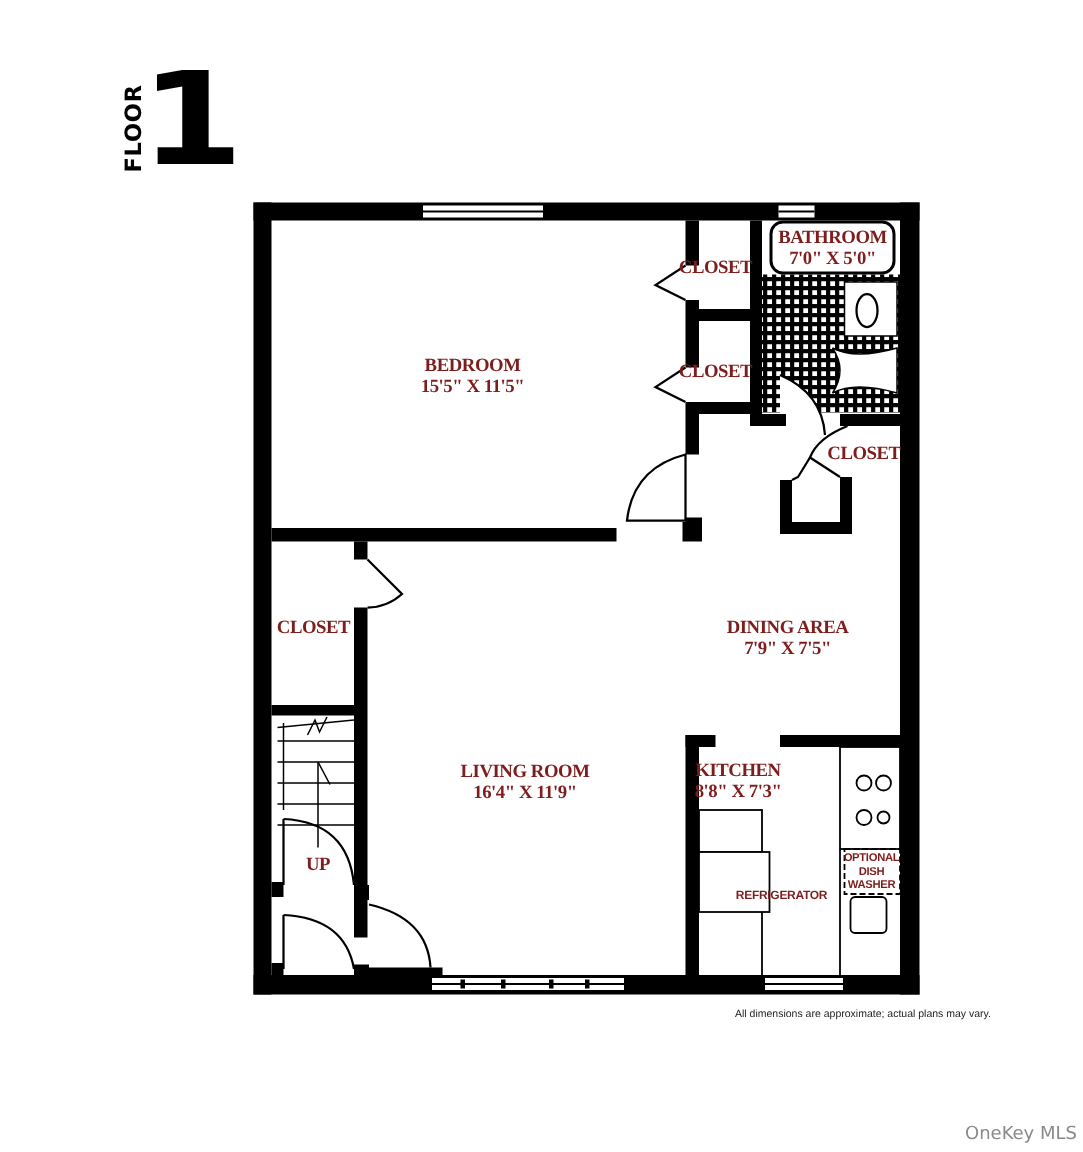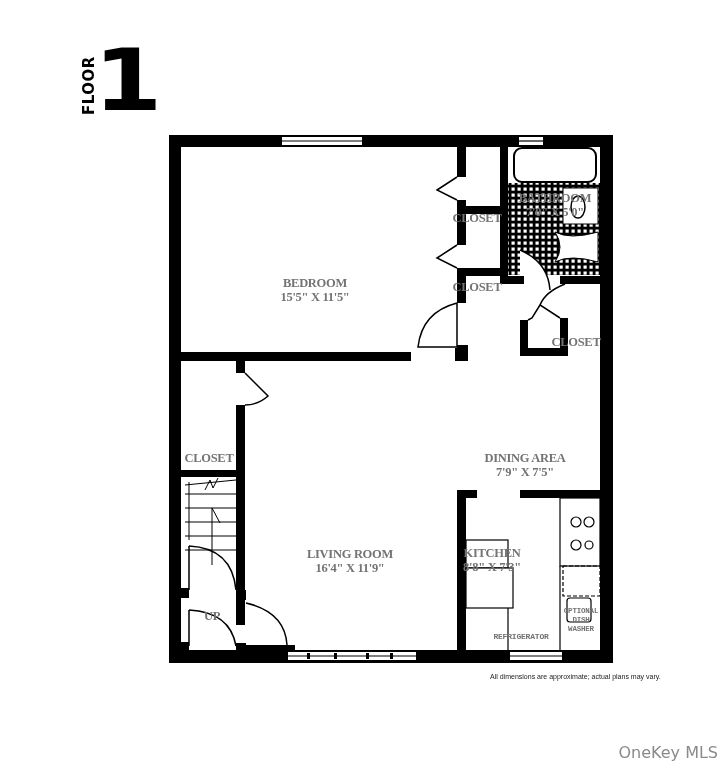--- a/index.html
+++ b/index.html
@@ -1,24 +1,24 @@
 <!DOCTYPE html>
 <html><head>
   <meta charset="utf-8">
   <style>
     html, body { margin: 0; padding: 0; background: #ffffff; }
     body { width: 722px; height: 768px; position: relative; overflow: hidden; font-family: "Liberation Serif", serif; }
     .floor-word { position: absolute; left: 80px; top: 115px; transform: rotate(-90deg); transform-origin: left top;
       font-family: "DejaVu Sans", sans-serif; font-weight: 900; font-size: 15px; letter-spacing: 0.5px; color: #000; }
     .floor-num { position: absolute; left: 98px; top: 40px; font-family: "DejaVu Sans", sans-serif; font-weight: 900; font-size: 86px; line-height: 80px; color: #000; transform: scaleX(1.15); }
     svg.plan { position: absolute; left: 0; top: 0; }
-    .lbl { position: absolute; text-align: center; font-family: "Liberation Serif", serif; font-weight: bold; color: #737373; font-size: 12.5px; line-height: 14px; letter-spacing: -0.3px; white-space: nowrap; margin-top: 40px; }
-    .lbl-sm { font-size: 8px; line-height: 10px; font-family: Liberation Mono, monospace; letter-spacing: -0.2px; text-align: center; }
+    .lbl { position: absolute; text-align: center; font-family: "Liberation Serif", serif; font-weight: bold; color: #7f1d1d; font-size: 12.5px; line-height: 14px; letter-spacing: -0.3px; white-space: nowrap; }
+    .lbl-sm { font-size: 8px; line-height: 10px; font-family: Liberation Sans, sans-serif; letter-spacing: -0.2px; text-align: center; }
     .disclaimer { position: absolute; left: 490px; top: 673px; font-family: "Liberation Sans", sans-serif; font-size: 7px; color: #222; white-space: nowrap; }
-    .watermark { position: absolute; right: 4px; bottom: 6px; font-family: "DejaVu Sans", sans-serif; font-size: 16px; color: #8a8a8a; margin-top: 12px; }
+    .watermark { position: absolute; right: 4px; bottom: 6px; font-family: "DejaVu Sans", sans-serif; font-size: 12px; color: #8a8a8a; margin-top: 12px; }
   </style>
 </head>
 <body>
 
 <div class="floor-word">FLOOR</div>
 <div class="floor-num">1</div>
 
 <svg class="plan" width="722" height="768" viewBox="0 0 722 768">
   <defs>
     <pattern id="tile" width="6" height="6" patternUnits="userSpaceOnUse">

